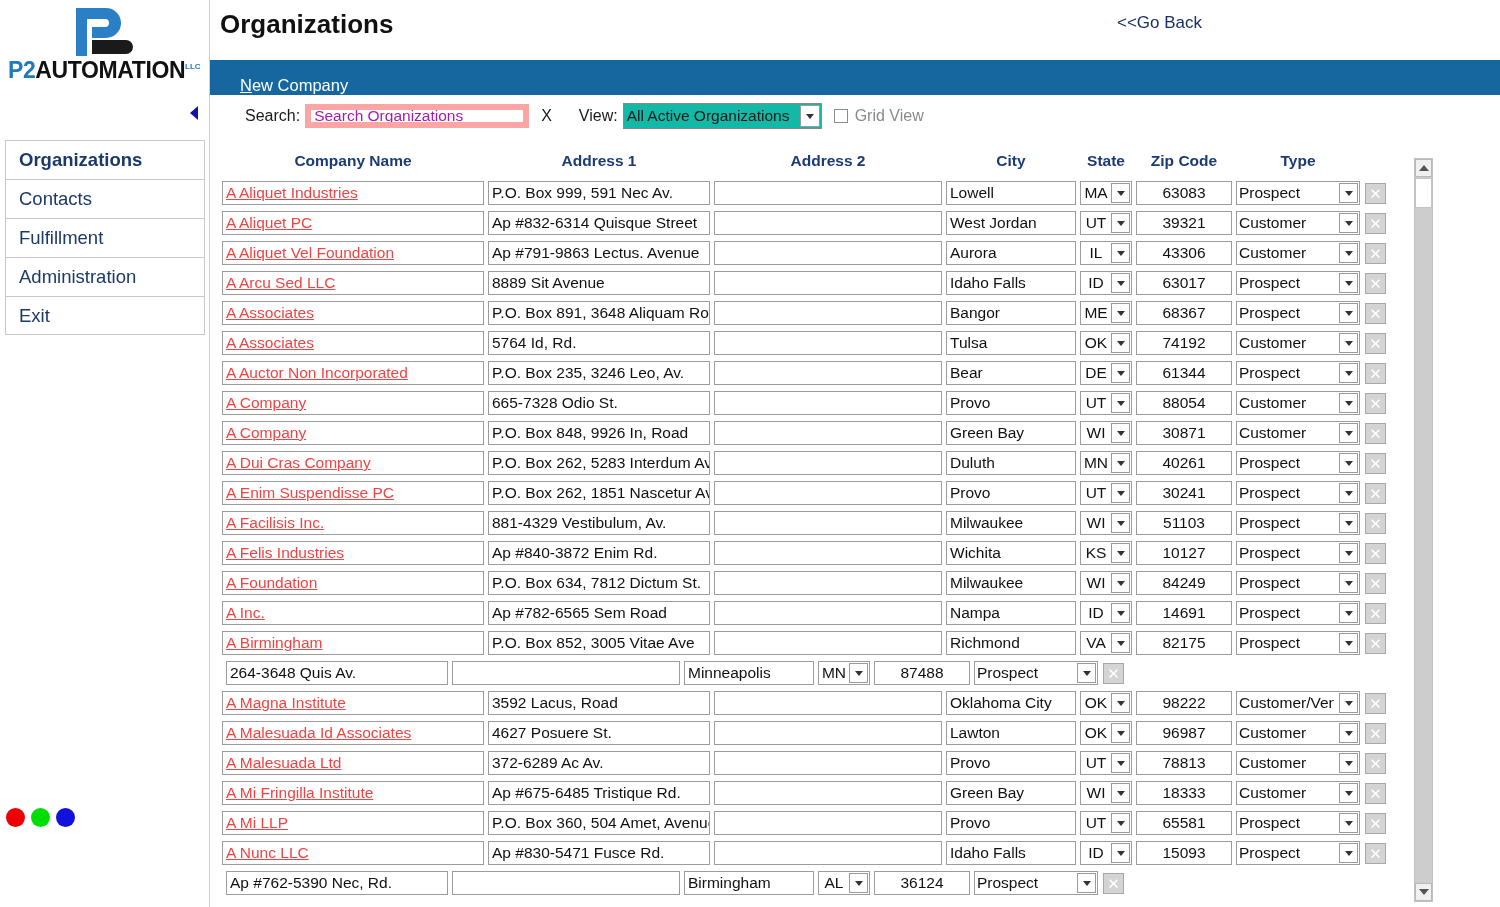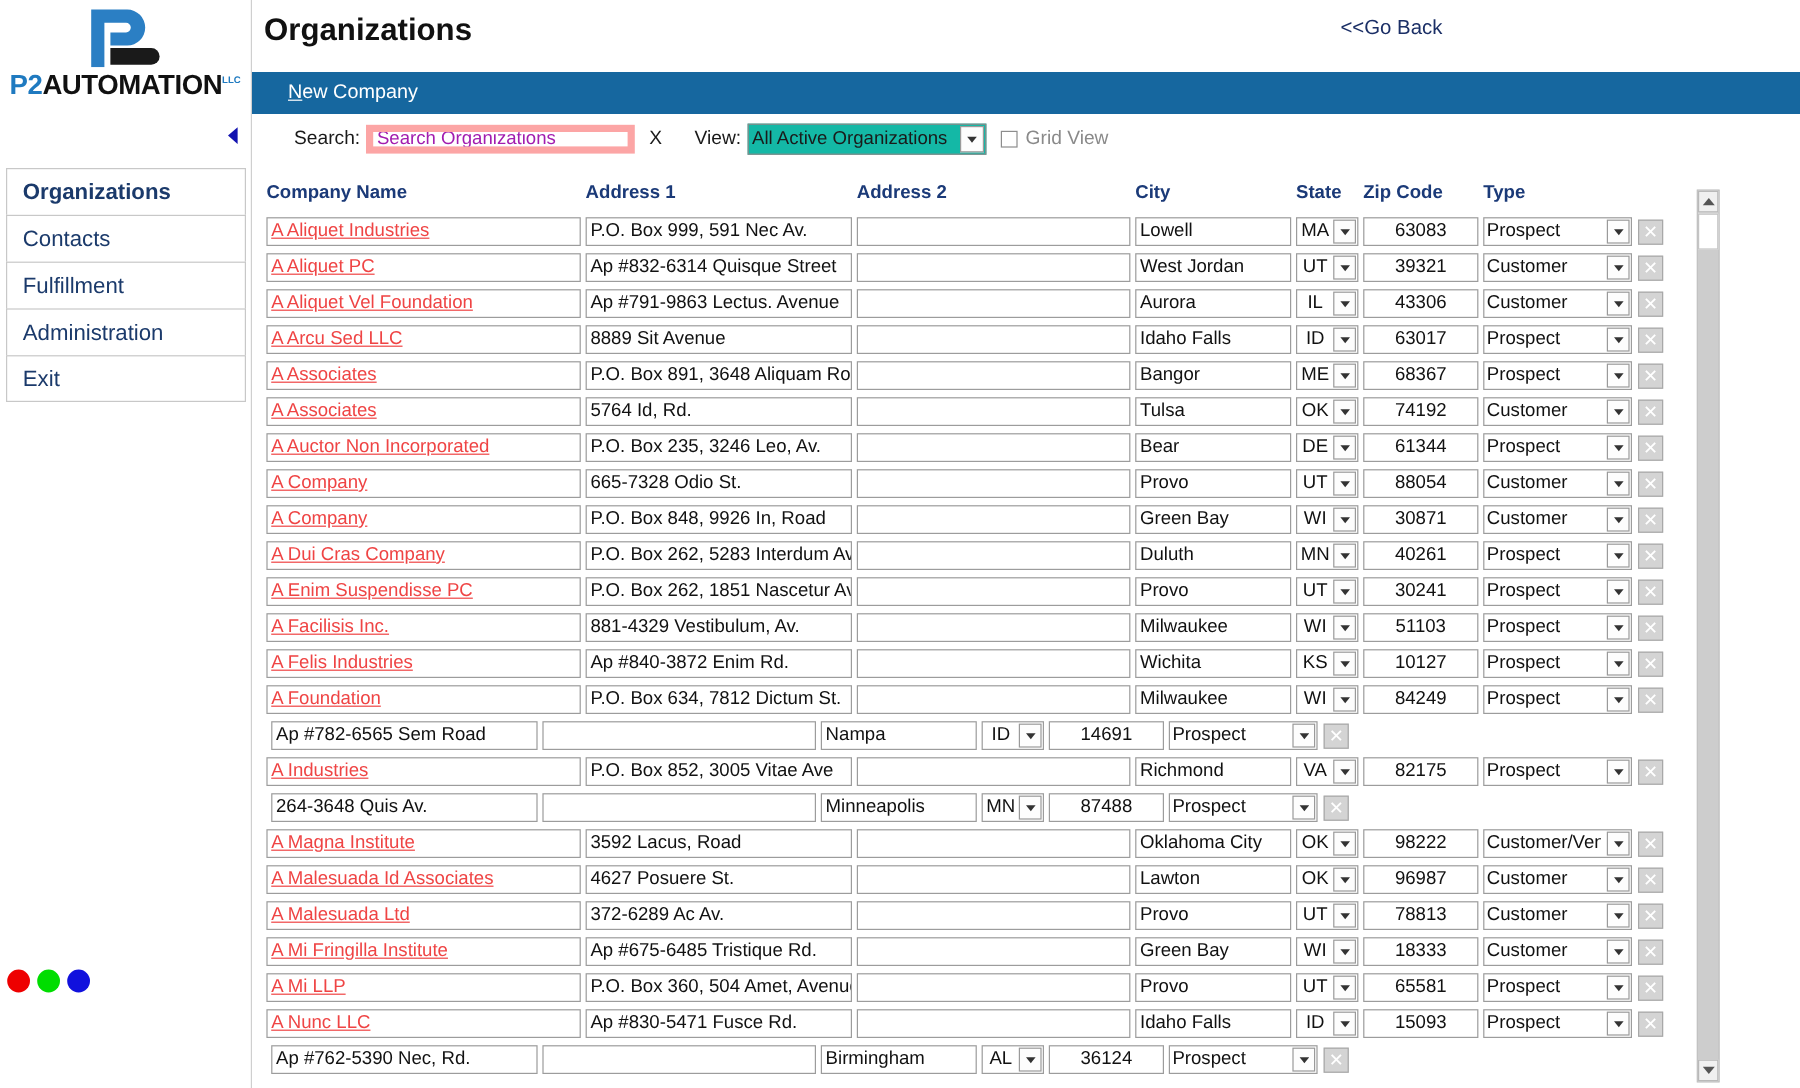--- a/index.html
+++ b/index.html
@@ -89,21 +89,21 @@
     font-size: 17px; color: #1b2f66;
     text-decoration: none; cursor: pointer;
     white-space: nowrap;
   }
 
   
   #toolbar {
     position: absolute; left: 210px; top: 60px;
     width: 1290px; height: 35px;
     background: #16679f;
-    display: flex; align-items: center;
+    display: flex; align-items: flex-end;
   }
   #new-company-btn {
     margin-left: 30px;
     color: #ffffff; font-size: 16.5px;
     cursor: pointer; white-space: nowrap;
   }
   #new-company-btn .accel { text-decoration: underline; }
 
   
   #filter-bar {
@@ -163,21 +163,21 @@
   #table-area {
     position: absolute; left: 222px; top: 152px;
     width: 1186px; height: 755px;
   }
   #table-head {
     display: flex; height: 26px;
     align-items: flex-start;
   }
   .th {
     font-size: 15.5px; font-weight: bold; color: #1b3a78;
-    text-align: left;
+    text-align: center;
     white-space: nowrap;
   }
   #rows { }
   .row { display: flex; height: 30px; align-items: center; }
   .cell {
     height: 24px;
     border: 1px solid #9c9c9c;
     background: #ffffff;
     display: flex; align-items: center;
     overflow: hidden;
@@ -735,20 +735,23 @@
           <div class="gap"></div>
           <div class="select-cell c-type">
             <span class="select-val" style="width: 95px;">Prospect</span>
             <span class="sel-btn">
               <span class="sel-chev"></span>
             </span>
           </div>
           <div class="del-btn">✕</div>
         </div>
         <div class="row">
+          <div class="cell c-name">
+            <span class="cell-link">A Inc.</span>
+          </div>
           <div class="gap"></div>
           <div class="cell c-addr1">Ap #782-6565 Sem Road</div>
           <div class="gap"></div>
           <div class="cell c-addr2"></div>
           <div class="gap"></div>
           <div class="cell c-city">Nampa</div>
           <div class="gap"></div>
           <div class="select-cell state-cell c-state">
             <span class="select-val">ID</span>
             <span class="sel-btn">
@@ -761,21 +764,21 @@
           <div class="select-cell c-type">
             <span class="select-val" style="width: 95px;">Prospect</span>
             <span class="sel-btn">
               <span class="sel-chev"></span>
             </span>
           </div>
           <div class="del-btn">✕</div>
         </div>
         <div class="row">
           <div class="cell c-name">
-            <span class="cell-link">A Industries</span>
+            <span class="cell-link">A Birmingham</span>
           </div>
           <div class="gap"></div>
           <div class="cell c-addr1">P.O. Box 852, 3005 Vitae Ave</div>
           <div class="gap"></div>
           <div class="cell c-addr2"></div>
           <div class="gap"></div>
           <div class="cell c-city">Richmond</div>
           <div class="gap"></div>
           <div class="select-cell state-cell c-state">
             <span class="select-val">VA</span>

